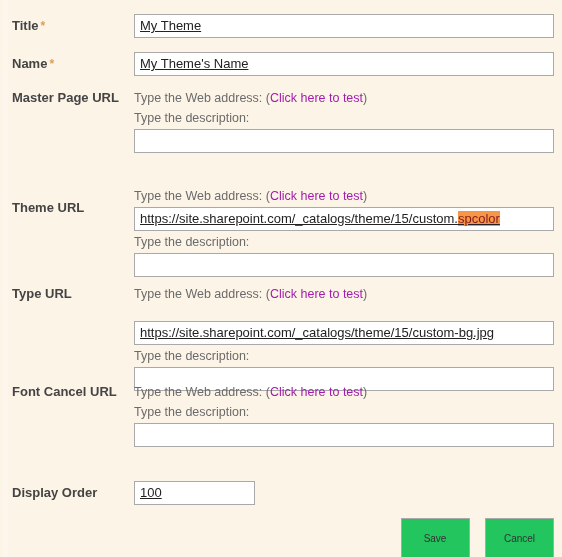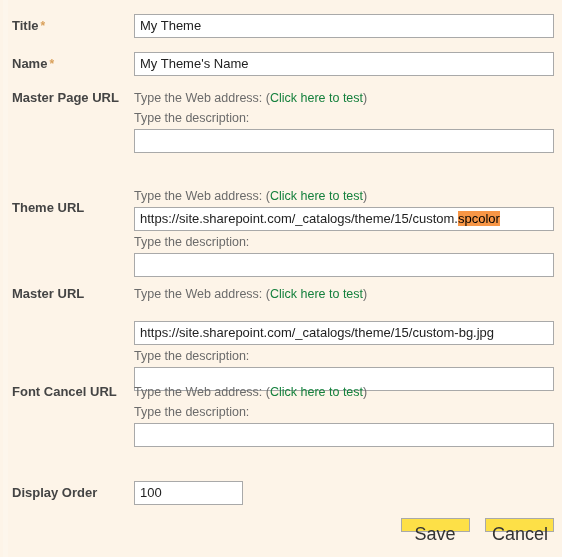--- a/index.html
+++ b/index.html
@@ -53,62 +53,63 @@
     left: 134px;
     width: 420px;
   }
   .hint {
     font-size: 12.5px;
     color: #6b6b6b;
     line-height: 17px;
     white-space: nowrap;
   }
   .hint a {
-    color: #15803d;
+    color: #a21caf;
     text-decoration: none;
   }
   .paren {
     color: #6b6b6b;
   }
   .tb {
     box-sizing: border-box;
     width: 420px;
     height: 24px;
     background: #ffffff;
     border: 1px solid #a9a9a9;
     font-size: 13px;
     color: #222222;
     line-height: 22px;
     padding: 0 5px;
     overflow: hidden;
     white-space: nowrap;
     display: block;
+    text-decoration: underline;
   }
   .tb.short {
-    width: 109px;
+    width: 121px;
   }
   .tb .hl {
     background: #f79646;
-    color: #000000;
+    color: #7f1d1d;
   }
   .buttons {
     position: absolute;
     left: 0;
     top: 518px;
     width: 554px;
     text-align: right;
   }
   .btn {
     display: inline-block;
     box-sizing: border-box;
     width: 69px;
-    height: 14px;
-    background: #fde047;
+    height: 40px;
+    background: #22c55e;
     border: 1px solid #a9a9a9;
-    font-size: 18px;
+    font-size: 10px;
     color: #333333;
     line-height: 29px;
     text-align: center;
     margin-left: 11px;
     cursor: pointer;
     font-family: "Liberation Sans", sans-serif;
   }
 </style>
 </head>
 <body>
@@ -152,21 +153,21 @@
       <div class="hint">
         <span>Type the Web address: (</span><a href="#">Click here to test</a><span class="paren">)</span>
       </div>
       <div class="tb" style="margin-top:2px;"><span>https://site.sharepoint.com/_catalogs/theme/15/custom.</span><span class="hl">spcolor</span></div>
       <div class="hint" style="margin-top:3px;">Type the description:</div>
       <div class="tb" style="margin-top:2px;"></div>
     </div>
   </div>
 
   <div class="row" style="top:286px;">
-    <div class="label" style="top:0px;">Master URL</div>
+    <div class="label" style="top:0px;">Type URL</div>
     <div class="fieldcol">
       <div class="hint">
         <span>Type the Web address: (</span><a href="#">Click here to test</a><span class="paren">)</span>
       </div>
       <div class="tb" style="margin-top:18px;"><span>https://site.sharepoint.com/_catalogs/theme/15/custom-bg.jpg</span><span class="hl"></span></div>
       <div class="hint" style="margin-top:3px;">Type the description:</div>
       <div class="tb" style="margin-top:2px;"></div>
     </div>
   </div>
 

